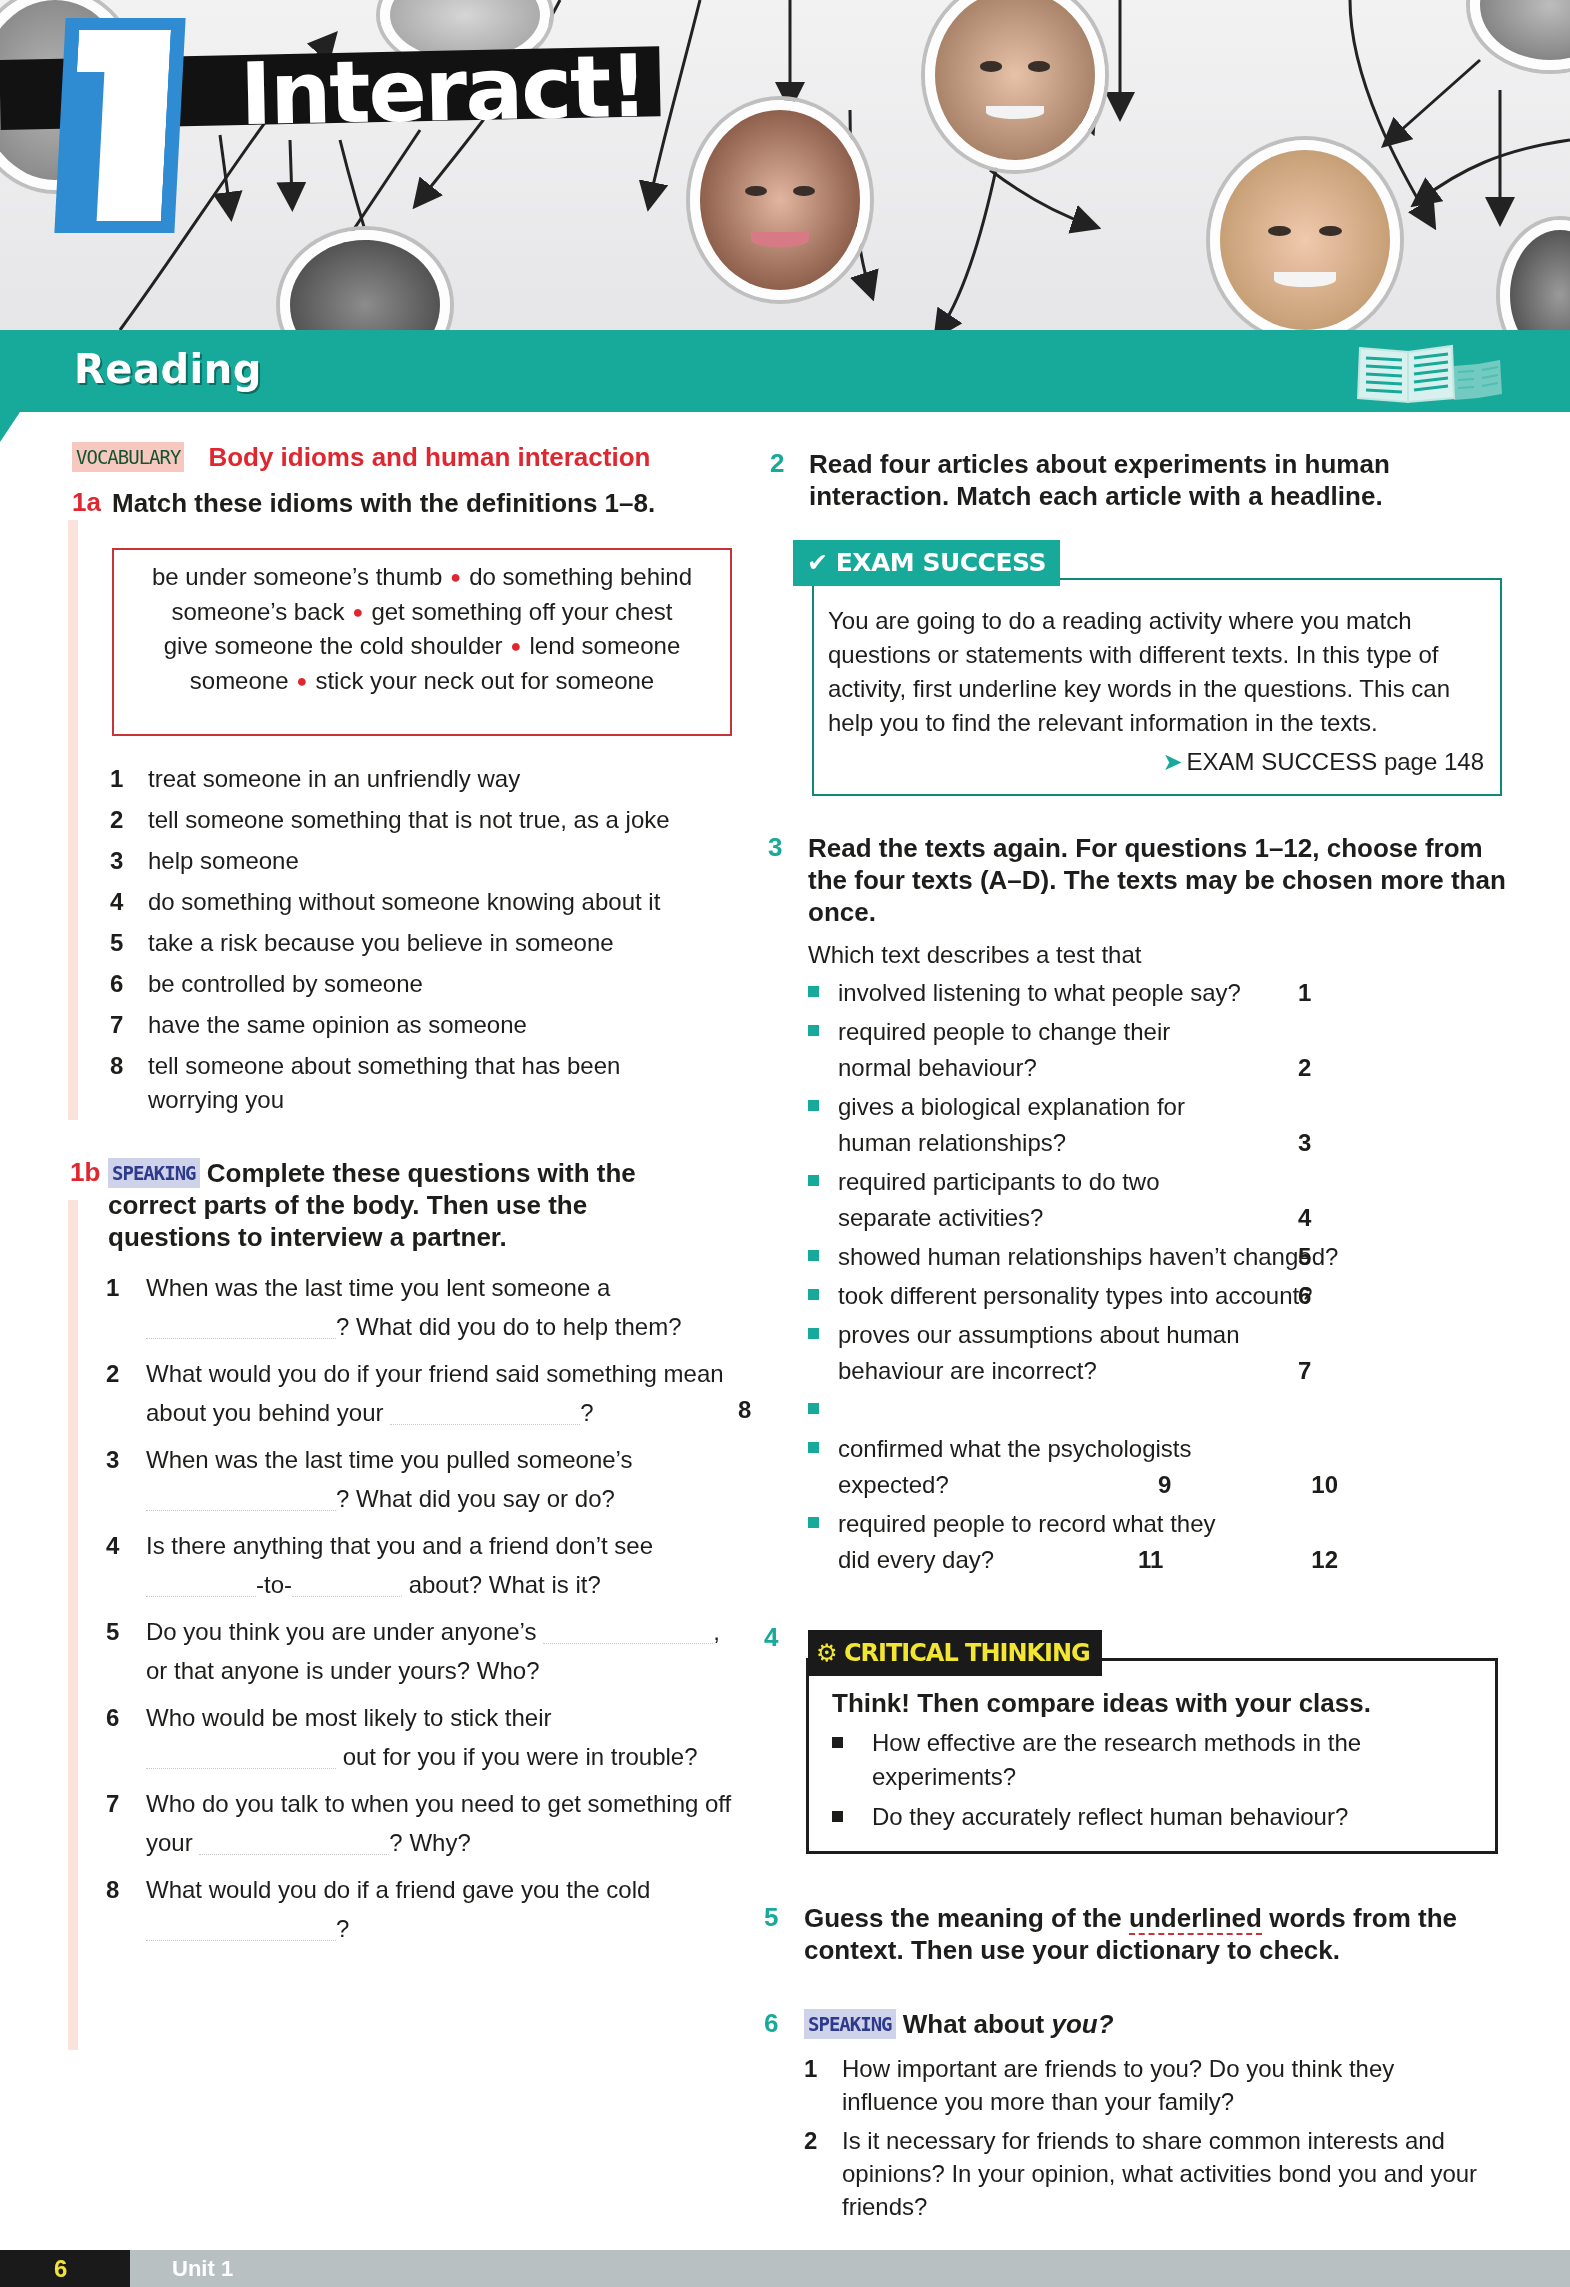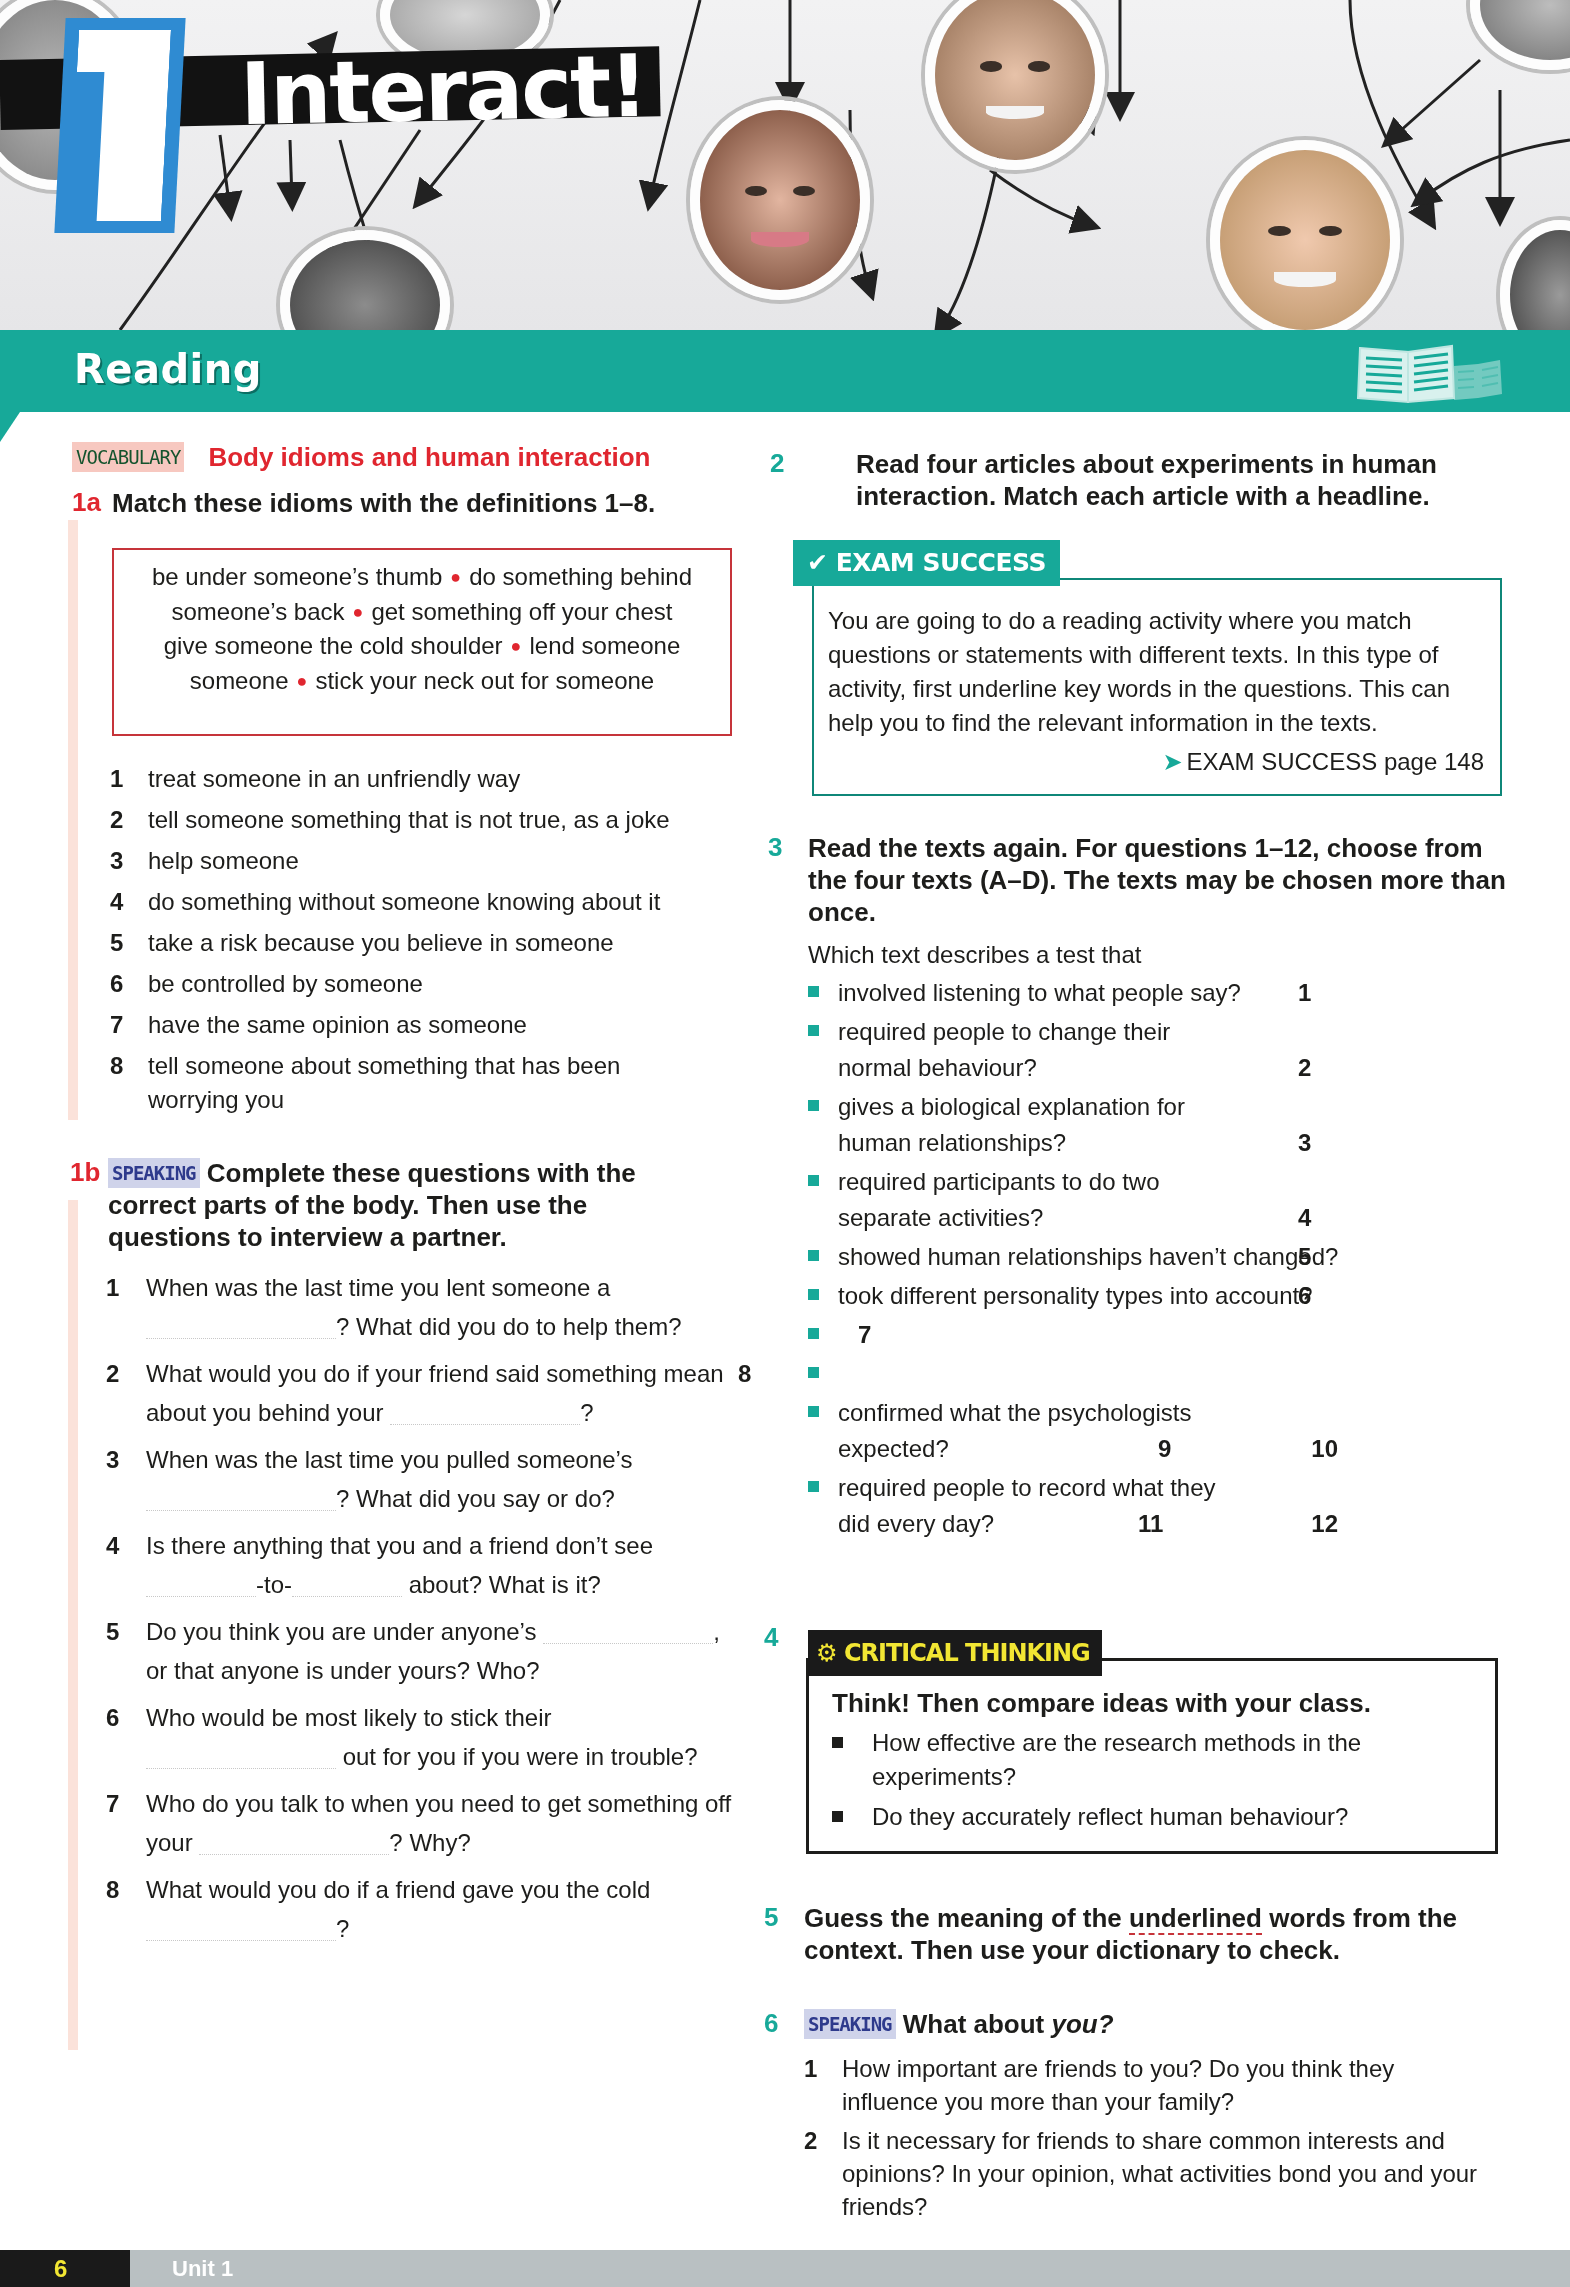--- a/index.html
+++ b/index.html
@@ -262,21 +262,21 @@
       <span class="n">7</span>
       <span><span>Who do you talk to when you need to get something off your</span> <span class="blank" style="width:190px"></span><span>? Why?</span></span>
     </li>
   <li>
       <span class="n">8</span>
       <span><span>What would you do if a friend gave you the cold</span> <span class="blank" style="width:190px"></span><span>?</span></span>
     </li>
 </ul>
 
 <span class="ex-num" style="left:770px;top:448px;">2</span>
-<div class="heading" style="left:856px;top:448px;width:640px;">Read four articles about experiments in human interaction. Match each article with a headline.</div>
+<div class="heading" style="left:809px;top:448px;width:640px;">Read four articles about experiments in human interaction. Match each article with a headline.</div>
 
 <div class="exam-box"></div>
 <div class="exam-tab"><span>✔</span> <span>EXAM SUCCESS</span></div>
 <div class="exam-text">You are going to do a reading activity where you match questions or statements with different texts. In this type of activity, first underline key words in the questions. This can help you to find the relevant information in the texts.</div>
 <div class="exam-ref"><span class="arr">➤</span><span>EXAM SUCCESS page 148</span></div>
 
 <span class="ex-num" style="left:768px;top:832px;">3</span>
 <div class="heading" style="left:808px;top:832px;width:700px;">Read the texts again. For questions 1–12, choose from the four texts (A–D). The texts may be chosen more than once.</div>
 <div class="body-text" style="position:absolute;left:808px;top:938px;">Which text describes a test that</div>
 
@@ -306,20 +306,21 @@
       <span class="txt" style="max-width:560px">showed human relationships haven’t changed?</span>
       <span class="ans" style="width:100px;margin-left:-100px">5</span>
     </li>
   <li>
       <span class="sq"></span>
       <span class="txt" style="max-width:560px">took different personality types into account?</span>
       <span class="ans" style="width:100px;margin-left:-100px">6</span>
     </li>
   <li>
       <span class="sq"></span>
+      <span class="txt" style="max-width:440px">proves our assumptions about human behaviour are incorrect?</span>
       <span class="ans" style="width:100px;margin-left:20px">7</span>
     </li>
   <li>
       <span class="sq"></span>
       <span class="ans" style="width:100px;margin-left:-100px">8</span>
     </li>
   <li>
       <span class="sq"></span>
       <span class="txt" style="max-width:400px">confirmed what the psychologists expected?</span>
       <span class="ans" style="width:180px;margin-left:-80px;justify-content:space-between">

